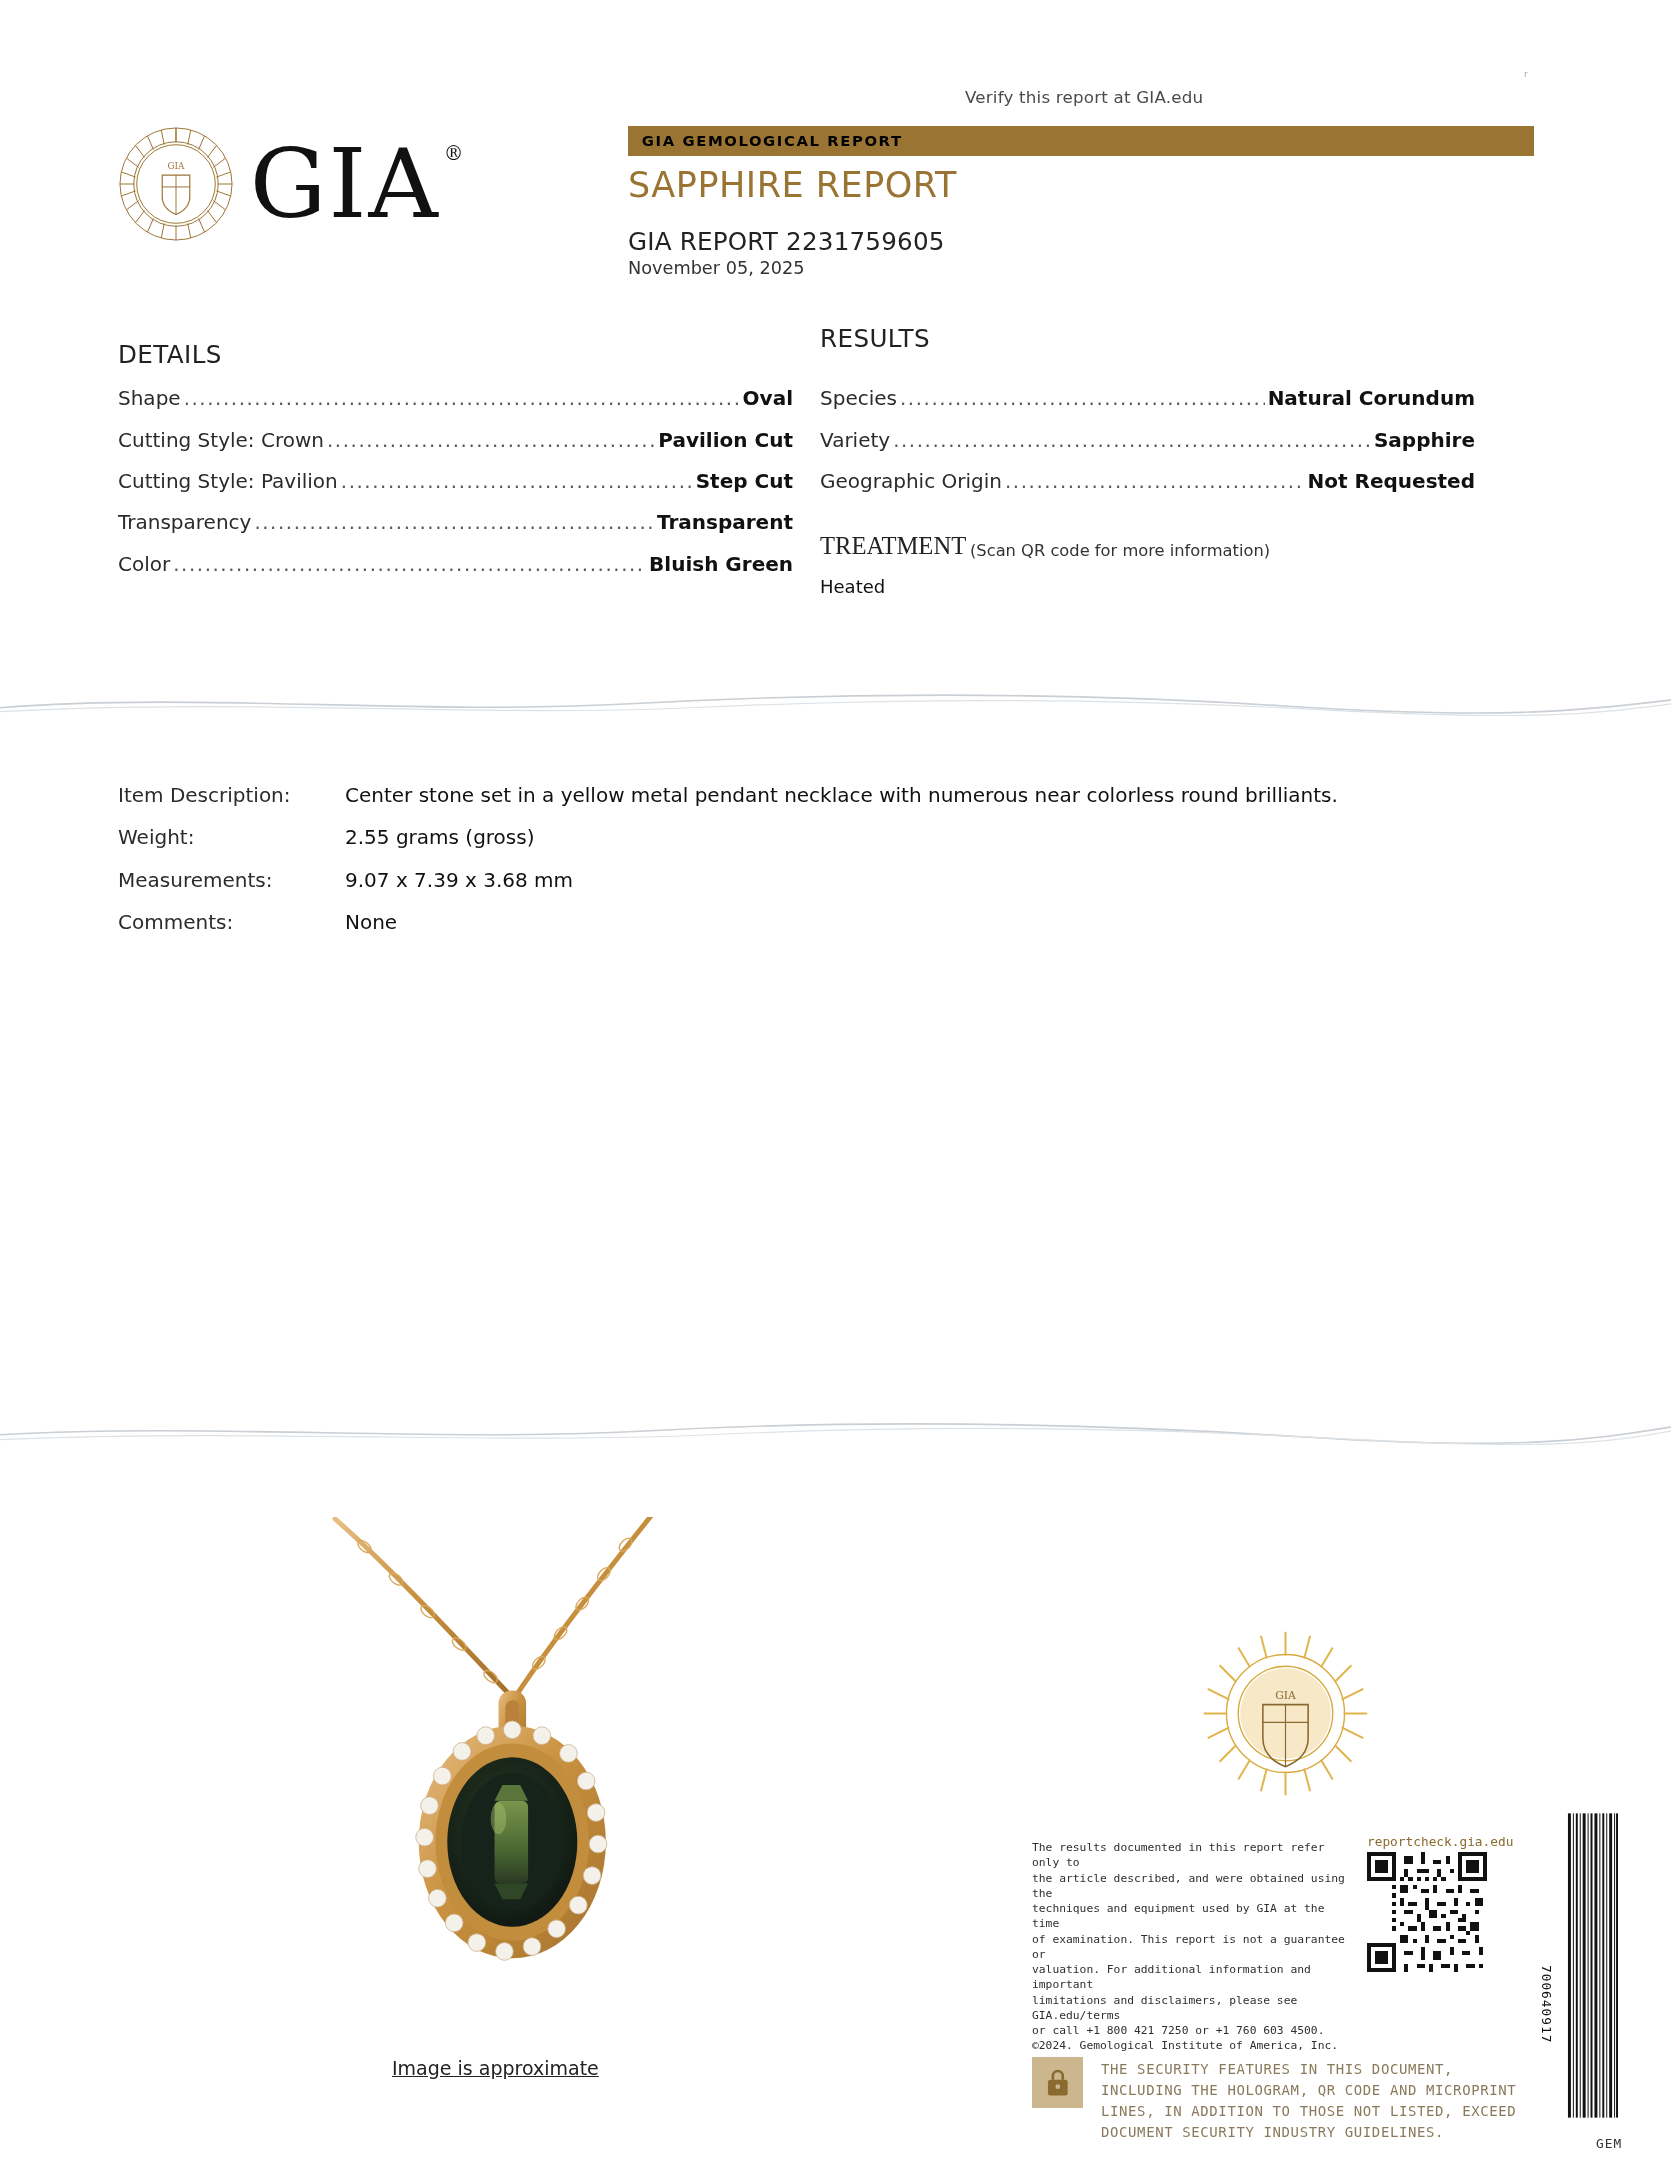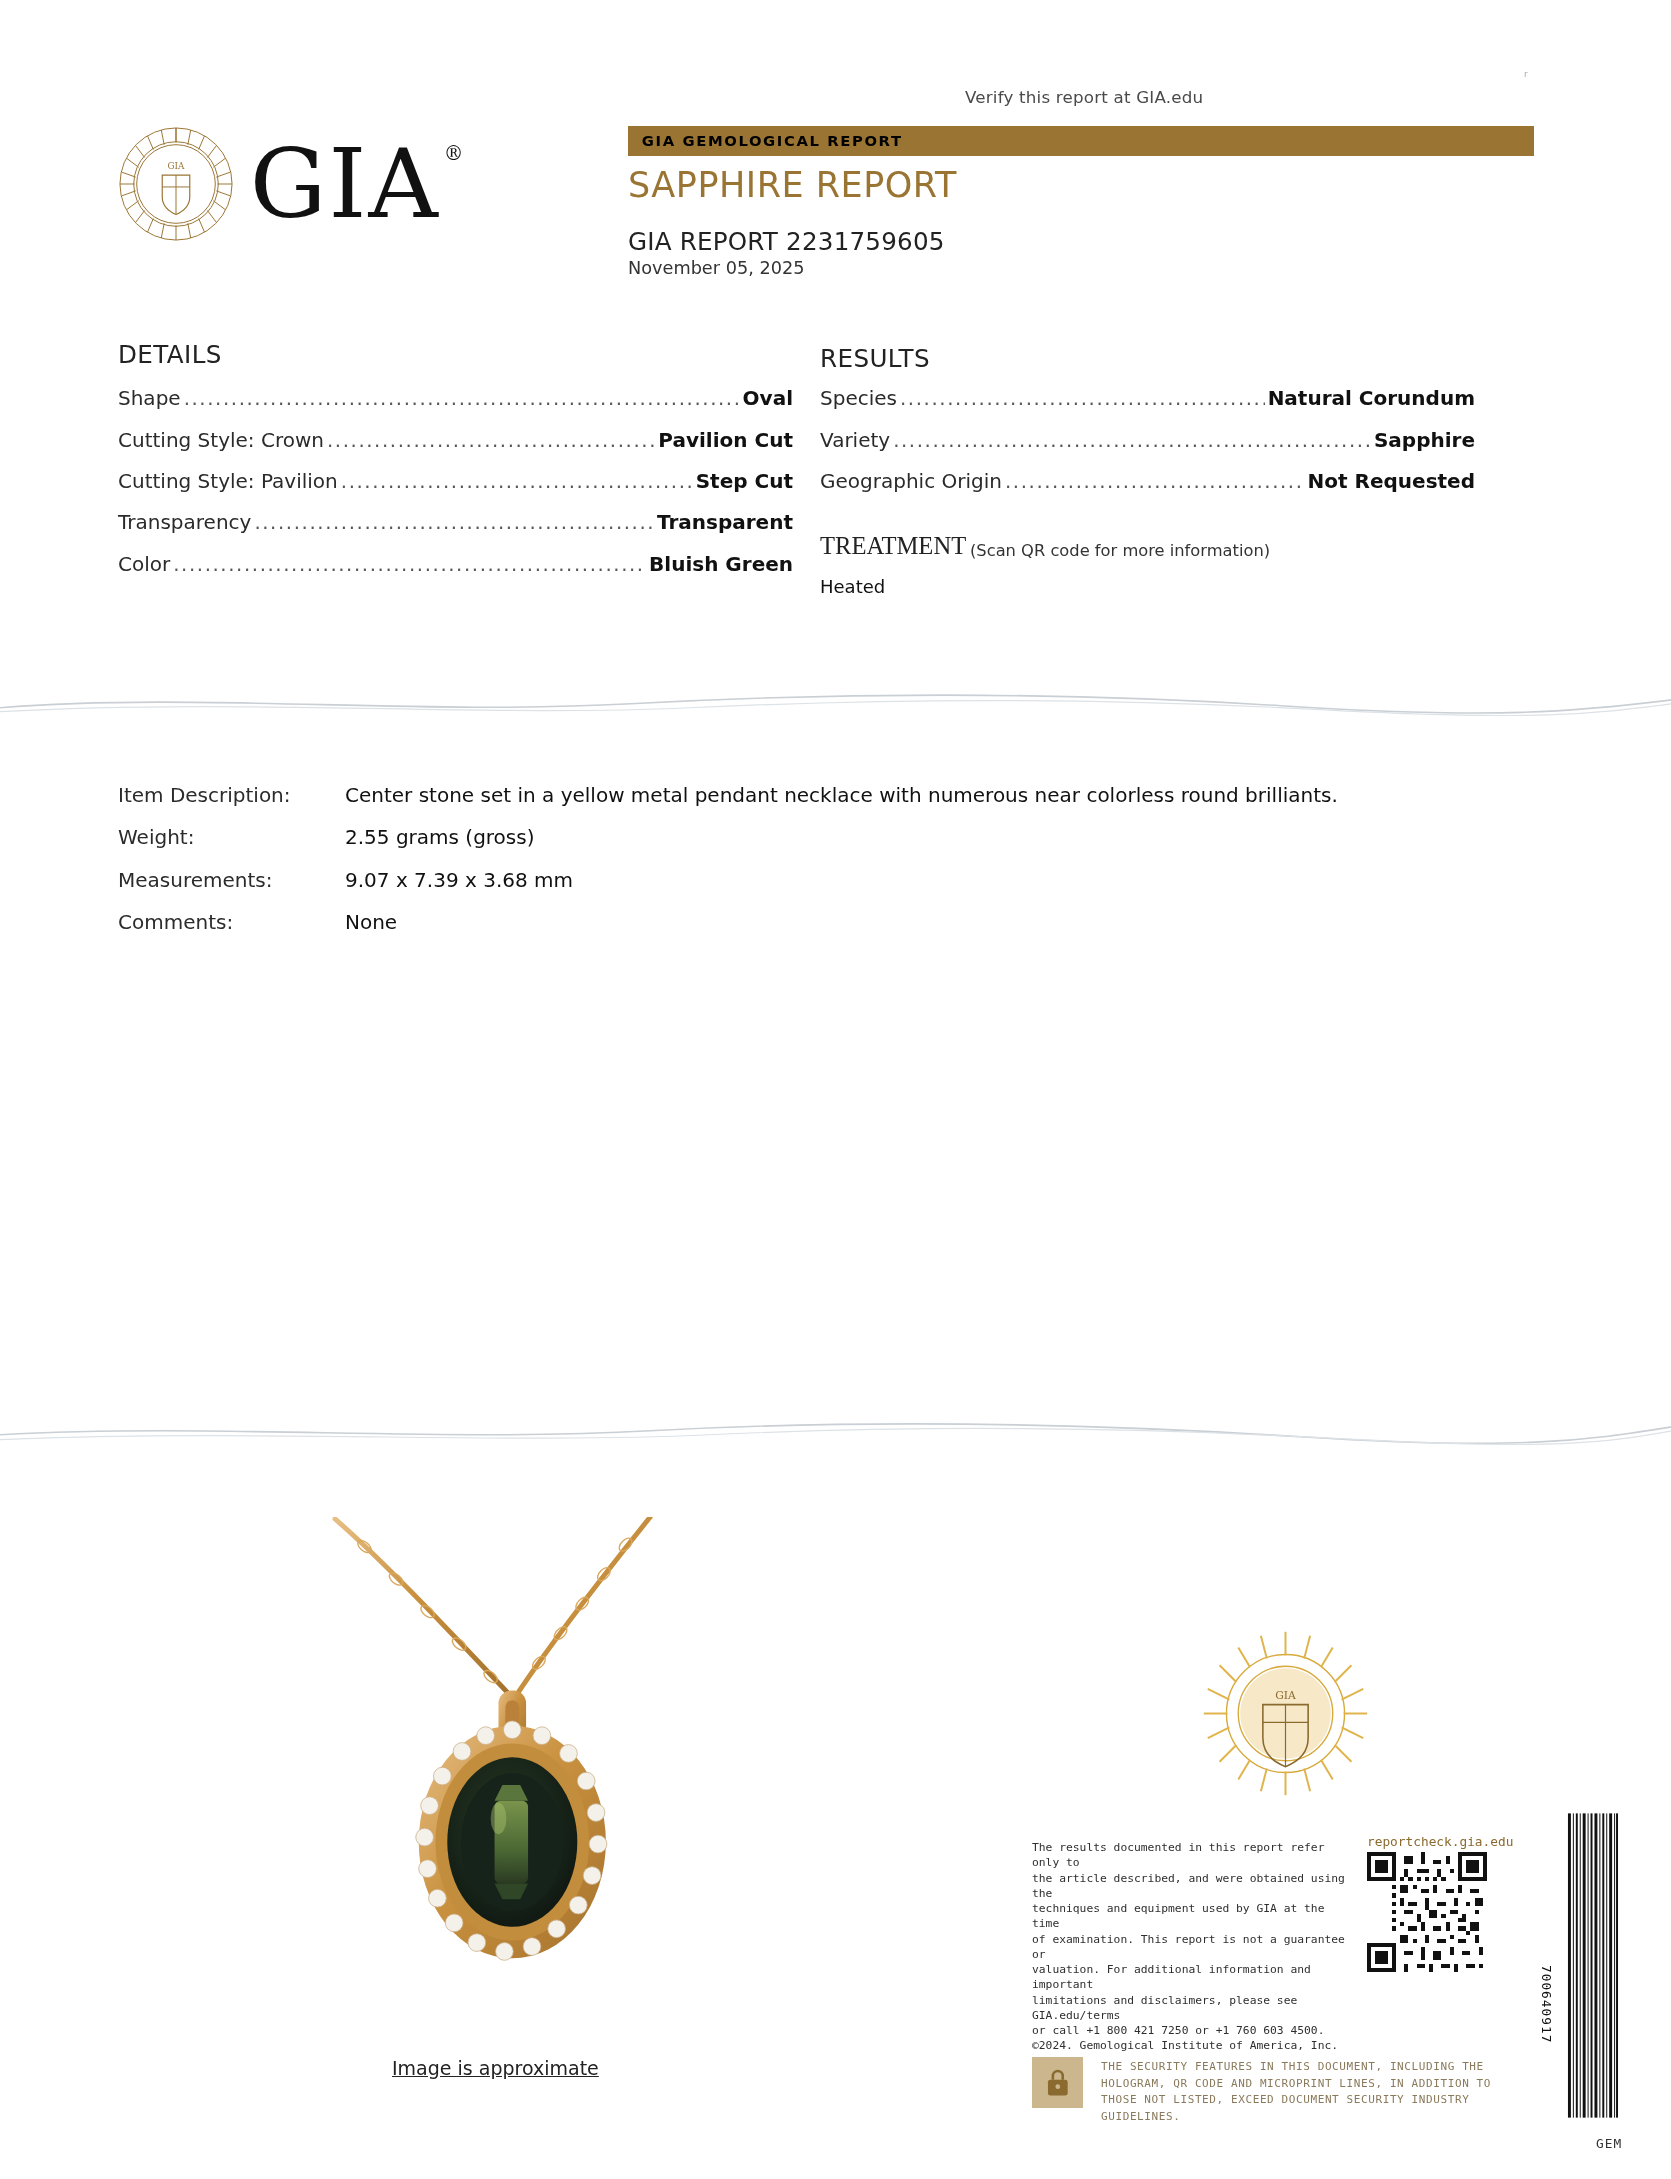--- a/index.html
+++ b/index.html
@@ -109,21 +109,21 @@
   }
 
   
   .col-head {
     position: absolute;
     font-size: 24.6px;
     color: #222;
     letter-spacing: 0.4px;
   }
   #details-head { left: 118px; top: 340px; }
-  #results-head { left: 820px; top: 344px; }
+  #results-head { left: 820px; top: 324px; }
 
   .row {
     position: absolute;
     display: flex;
     align-items: baseline;
     font-size: 20px;
     color: #2b2b2b;
     width: 675px;
     white-space: nowrap;
   }
@@ -254,21 +254,21 @@
     background: #cbb68e;
     display: flex;
     align-items: center;
     justify-content: center;
   }
   .sec-text {
     position: absolute;
     left: 1101px;
     top: 2059px;
     width: 424px;
-    font-size: 11px;
+    font-size: 14px;
     line-height: 1.5;
     color: #8a7a5c;
     letter-spacing: 0.6px;
     font-family: "DejaVu Sans Mono", monospace;
   }
 
   
   .barcode {
     position: absolute;
     left: 1566px;

